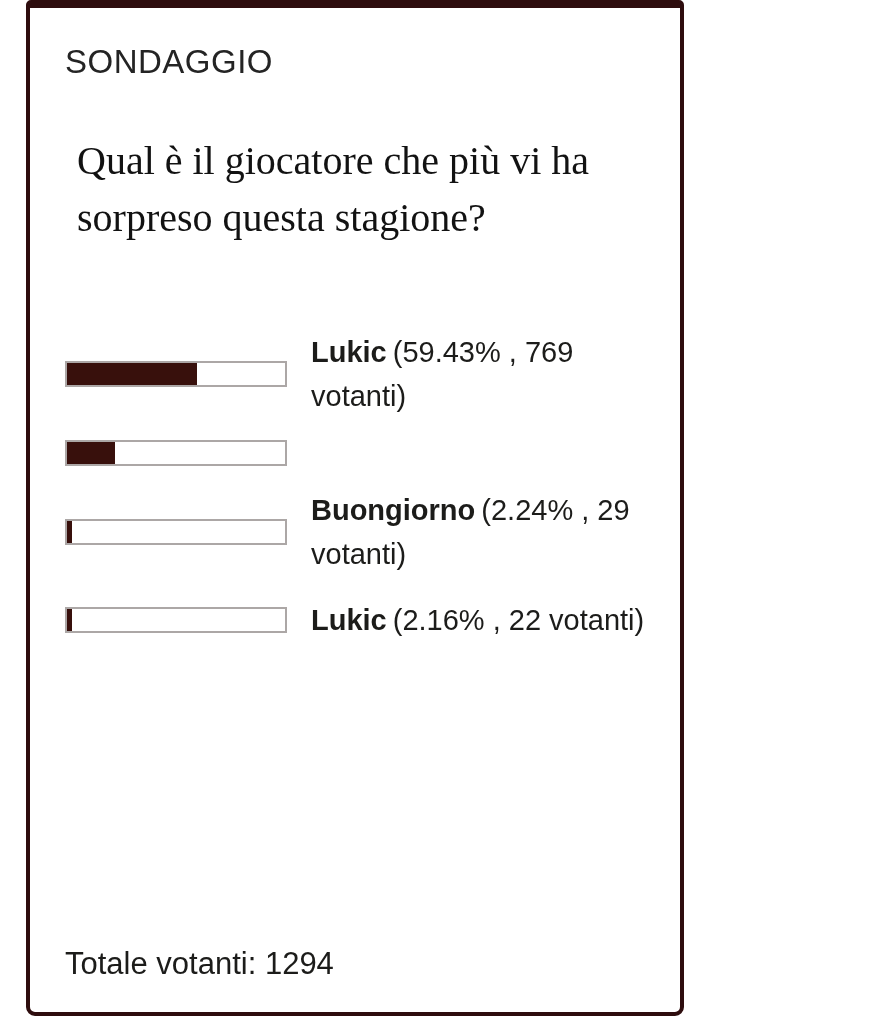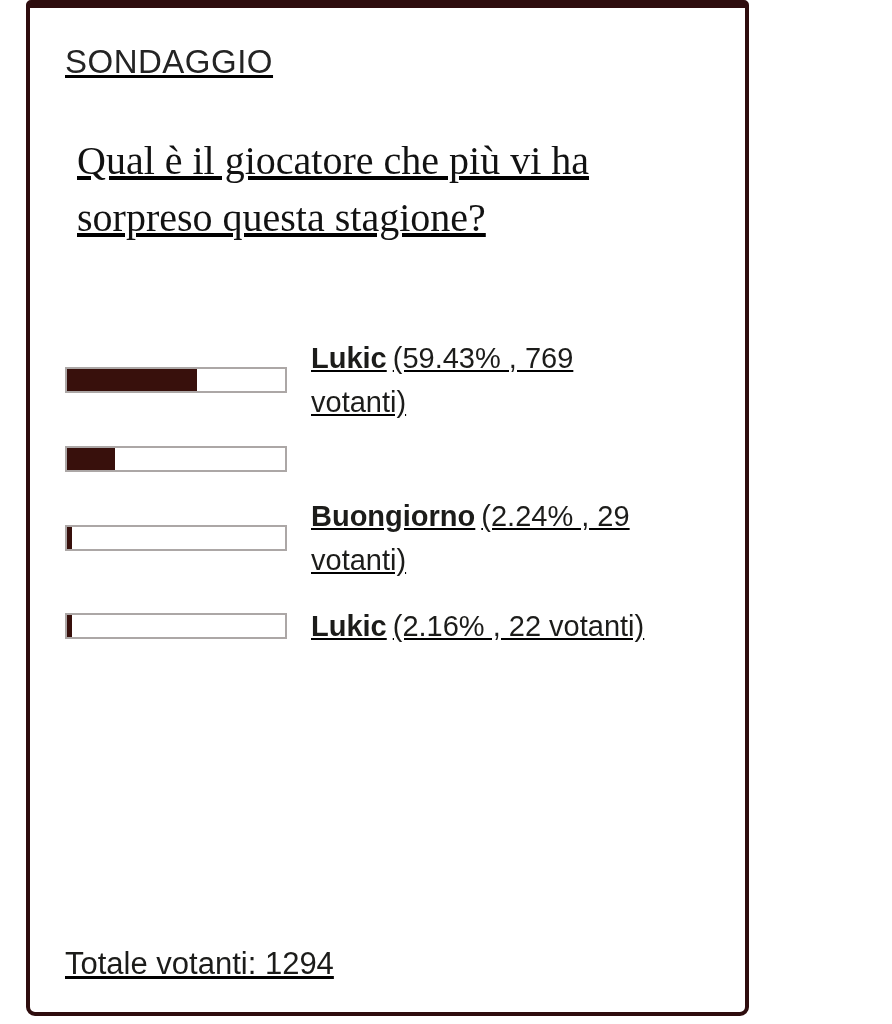--- a/index.html
+++ b/index.html
@@ -3,46 +3,45 @@
 <meta charset="utf-8">
 <style>
   html,body{margin:0;padding:0;background:#ffffff;}
   body{
     width:892px;height:1024px;position:relative;overflow:hidden;
     font-family:"Liberation Sans", sans-serif;
     -webkit-font-smoothing:antialiased;
   }
   .poll-card{
     position:absolute;left:26px;top:0;
-    width:723px;height:1016px;
+    width:658px;height:1016px;
     box-sizing:border-box;
     border:4px solid #2e0d0e;
     border-top-width:8px;
     border-radius:5px 5px 9px 9px;
     background:#ffffff;
     padding:34px 35px 28px 35px;
-    display:flex;flex-direction:column;text-decoration:underline;
+    display:flex;flex-direction:column;
   }
   .kicker{
     font-size:33px;line-height:40px;font-weight:400;
     color:#242424;letter-spacing:0.5px;
   }
   .question{
     margin-top:50px;
     font-family:"Liberation Serif","DejaVu Serif",serif;
     font-size:40px;line-height:57px;font-weight:400;
     color:#121212;
     max-width:760px;
     margin-left:12px;
   }
   .rows{margin-top:84px;}
   .poll-row{
     display:flex;align-items:center;
     margin-bottom:22px;
-    margin-top:6px;
   }
   .result-bar{
     flex:0 0 auto;
     width:222px;height:26px;
     box-sizing:border-box;
     border:2px solid #aca7a6;
     background:#ffffff;
     margin-right:24px;
   }
   .result-bar-fill{

